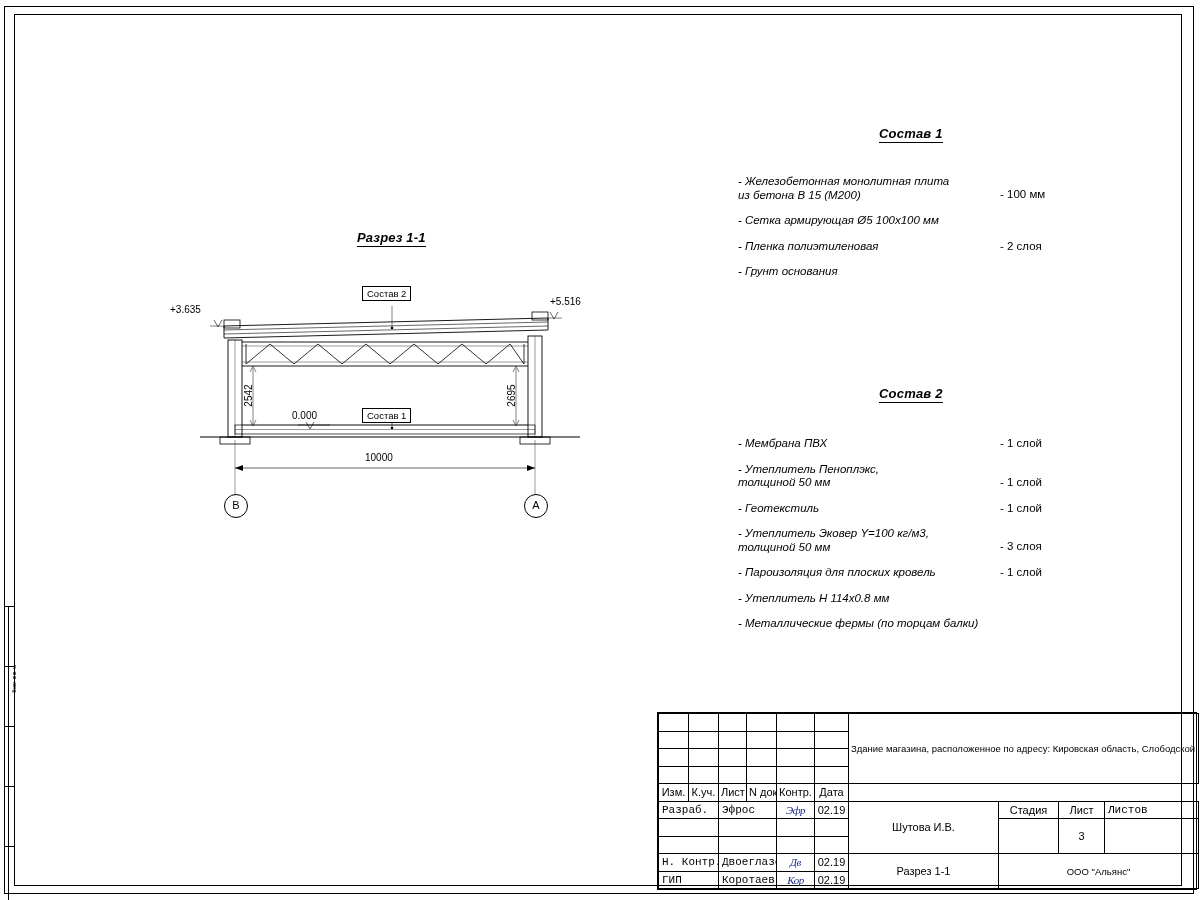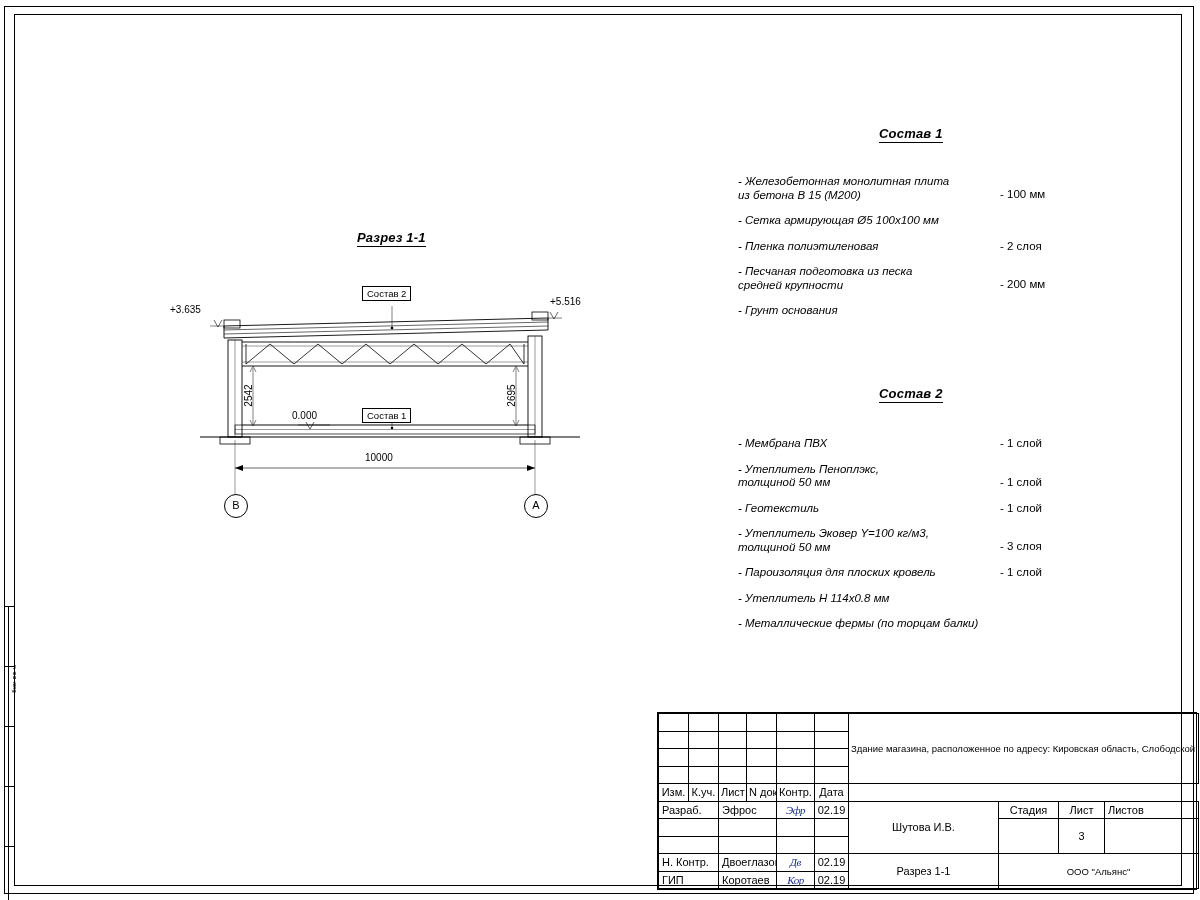--- a/index.html
+++ b/index.html
@@ -186,21 +186,21 @@
   .stamp td {
     border: 1px solid #000;
     padding: 0 2px;
     font-size: 11px;
     text-align: center;
     vertical-align: middle;
     height: 14px;
     overflow: hidden;
     white-space: nowrap;
   }
-  .stamp td.left { text-align: left; padding-left: 3px; }
+  .stamp td.left { text-align: left; padding-left: 3px; font-family: Liberation Mono, monospace; }
   .stamp td.big { font-size: 11px; }
   .stamp td.mid { font-size: 9.5px; }
   .sig {
     font-family: Liberation Serif, serif;
     font-style: italic;
     color: #1a2e8a;
     font-size: 11px;
     letter-spacing: -0.5px;
   }
   .multiline {
@@ -236,25 +236,20 @@
   из бетона В 15 (М200)</span>
       <span class="val" style="top:13px;">- 100 мм</span>
     </div>
     <div class="spec-row">
       <span class="txt">- Сетка армирующая Ø5 100х100 мм</span>
       <span class="val"></span>
     </div>
     <div class="spec-row">
       <span class="txt">- Пленка полиэтиленовая</span>
       <span class="val">-  2 слоя</span>
-    </div>
-    <div class="spec-row">
-      <span class="txt">- Песчаная подготовка из песка
-  средней крупности</span>
-      <span class="val" style="top:13px;">- 200 мм</span>
     </div>
     <div class="spec-row">
       <span class="txt">- Грунт основания</span>
       <span class="val"></span>
     </div>
   </div>
 
   <div id="spec2" class="spec">
     <div class="spec-row">
       <span class="txt">- Мембрана ПВХ</span>

